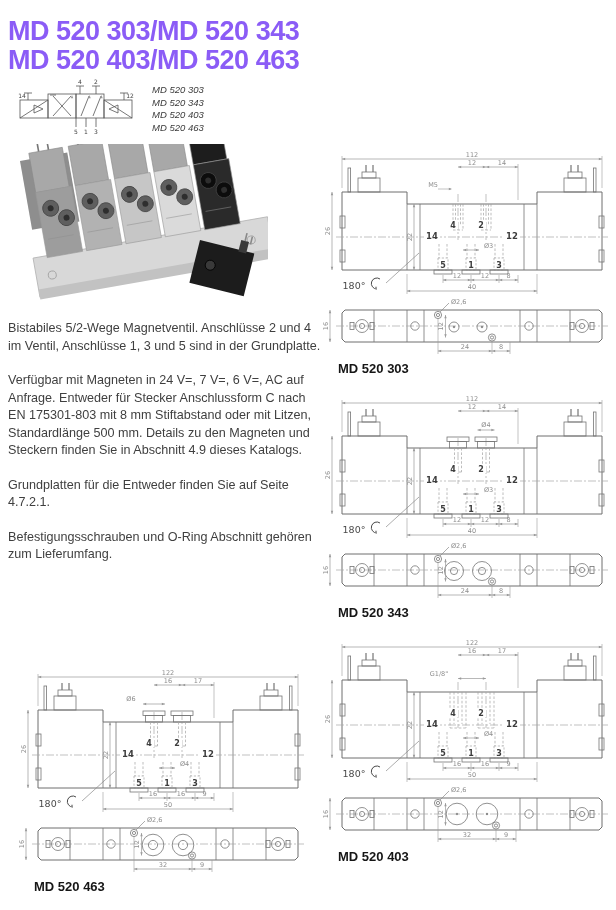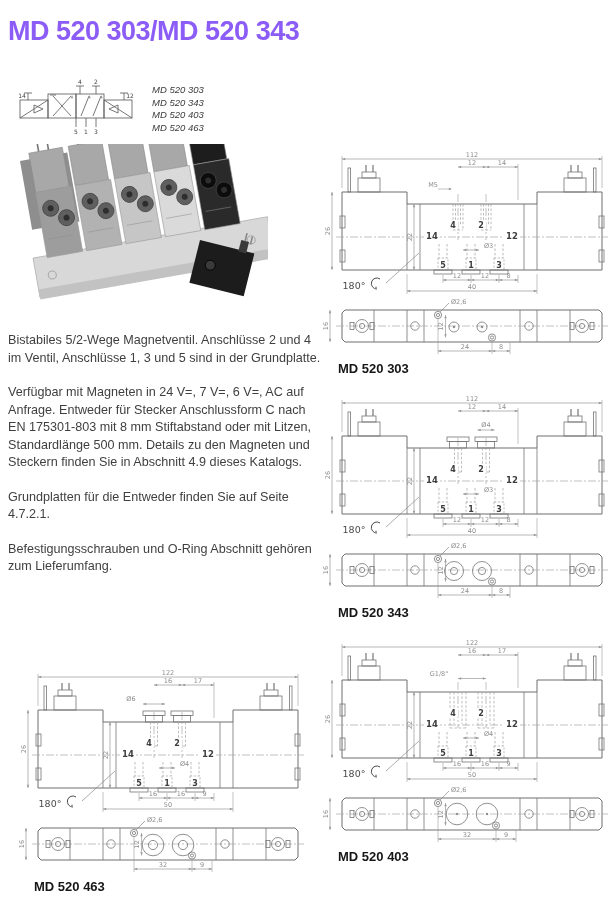--- a/index.html
+++ b/index.html
@@ -3,37 +3,38 @@
 <meta charset="utf-8">
 <style>
   html,body{margin:0;padding:0;background:#fff;}
   body{width:616px;height:910px;overflow:hidden;font-family:"Liberation Sans","DejaVu Sans",sans-serif;}
   .page{position:relative;width:616px;height:910px;background:#fff;}
   .title{position:absolute;left:8px;top:1px;color:#8b5cf6;font-weight:bold;font-size:27px;line-height:29px;letter-spacing:-0.5px;margin-top:16px;}
   .symbol-row{position:absolute;left:8px;top:78px;display:flex;align-items:flex-start;}
   .symbol-labels{margin-left:4px;margin-top:6px;font-style:italic;font-size:9.5px;line-height:12.5px;color:#3a3a3a;}
   .photo{position:absolute;left:12px;top:144px;}
   .desc{position:absolute;left:8px;top:320px;width:314px;font-size:12.6px;line-height:17.5px;color:#3f3f3f;}
-  .desc p{margin:12px 0 17px 0;}
+  .desc p{margin:0 0 17px 0;}
   .drawing{position:absolute;width:302px;}
   .d0{left:312px;top:148px;}
   .d1{left:312px;top:392px;}
   .d2{left:312px;top:636px;}
   .d3{left:8px;top:666px;}
   .drawing svg{display:block;}
   .caption{margin:3px 0 0 26px;font-size:13px;font-weight:bold;color:#161616;}
   svg text{font-family:"DejaVu Sans","Liberation Sans",sans-serif;}
 </style>
 </head>
 <body>
 
 <div class="page">
 
   <header class="title">
     <div>MD 520 303/MD 520 343</div>
+    <div>MD 520 403/MD 520 463</div>
   </header>
 
   <div class="symbol-row">
     <svg id="symbol-svg" width="140" height="64" viewBox="0 0 140 64">
         <g>
           <rect x="40" y="16" width="28" height="24" fill="none" stroke="#555" stroke-width="0.8"></rect>
           <rect x="68" y="16" width="28" height="24" fill="none" stroke="#555" stroke-width="0.8"></rect>
           <line x1="45" y1="38" x2="63" y2="18" stroke="#555" stroke-width="0.8"></line>
           <polygon points="64,17 62.8,20.2 65.2,20.2" fill="#9a9a9a"></polygon>
           <line x1="63" y1="38" x2="45" y2="18" stroke="#555" stroke-width="0.8"></line>

